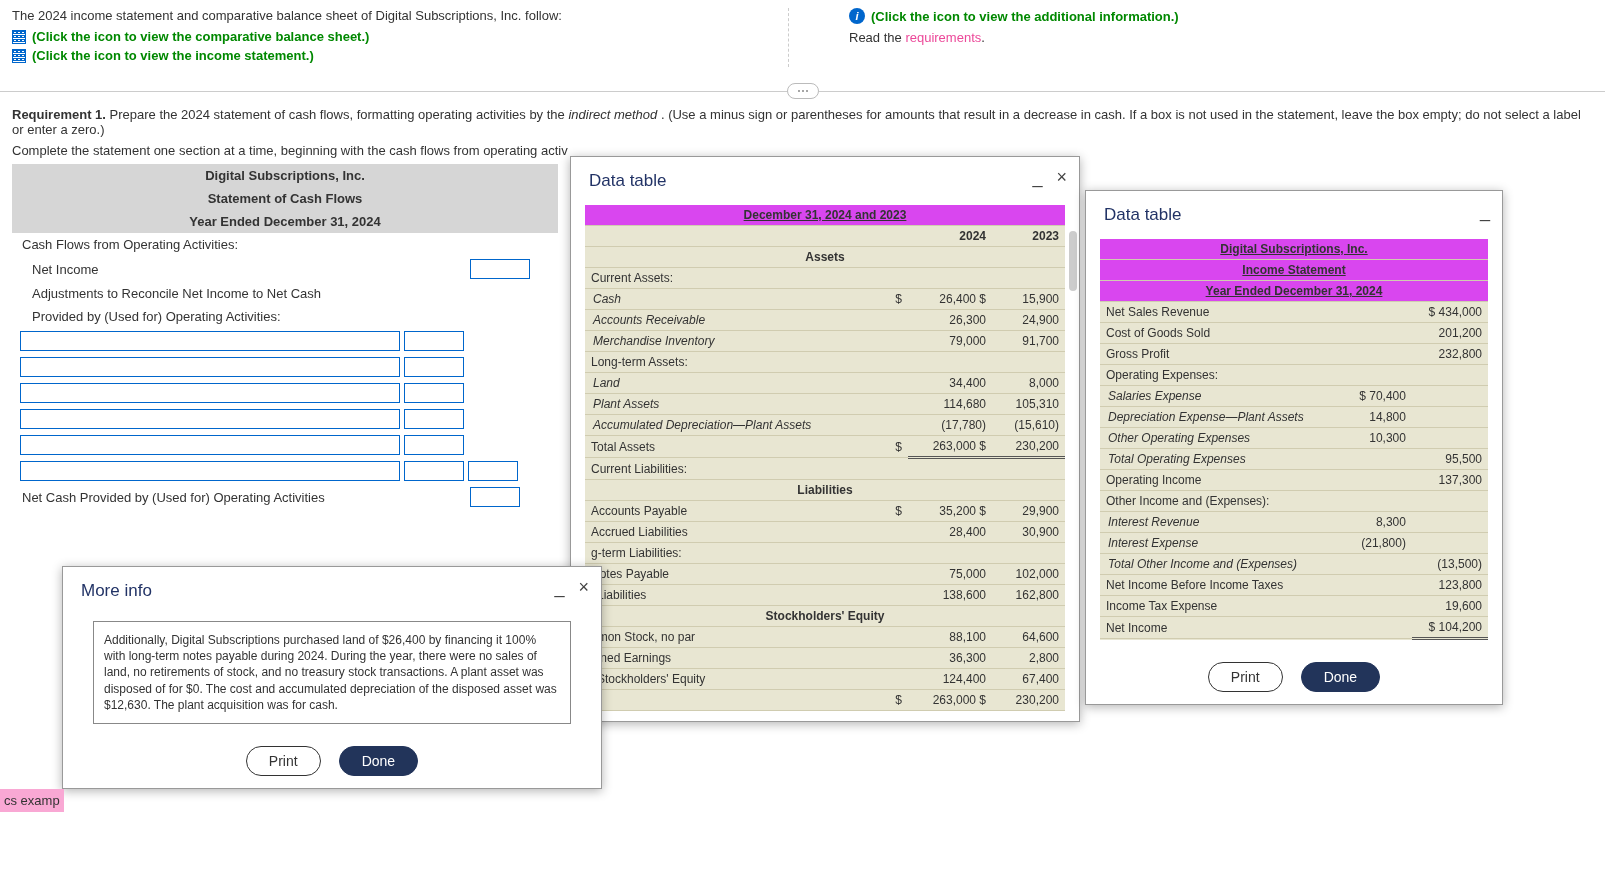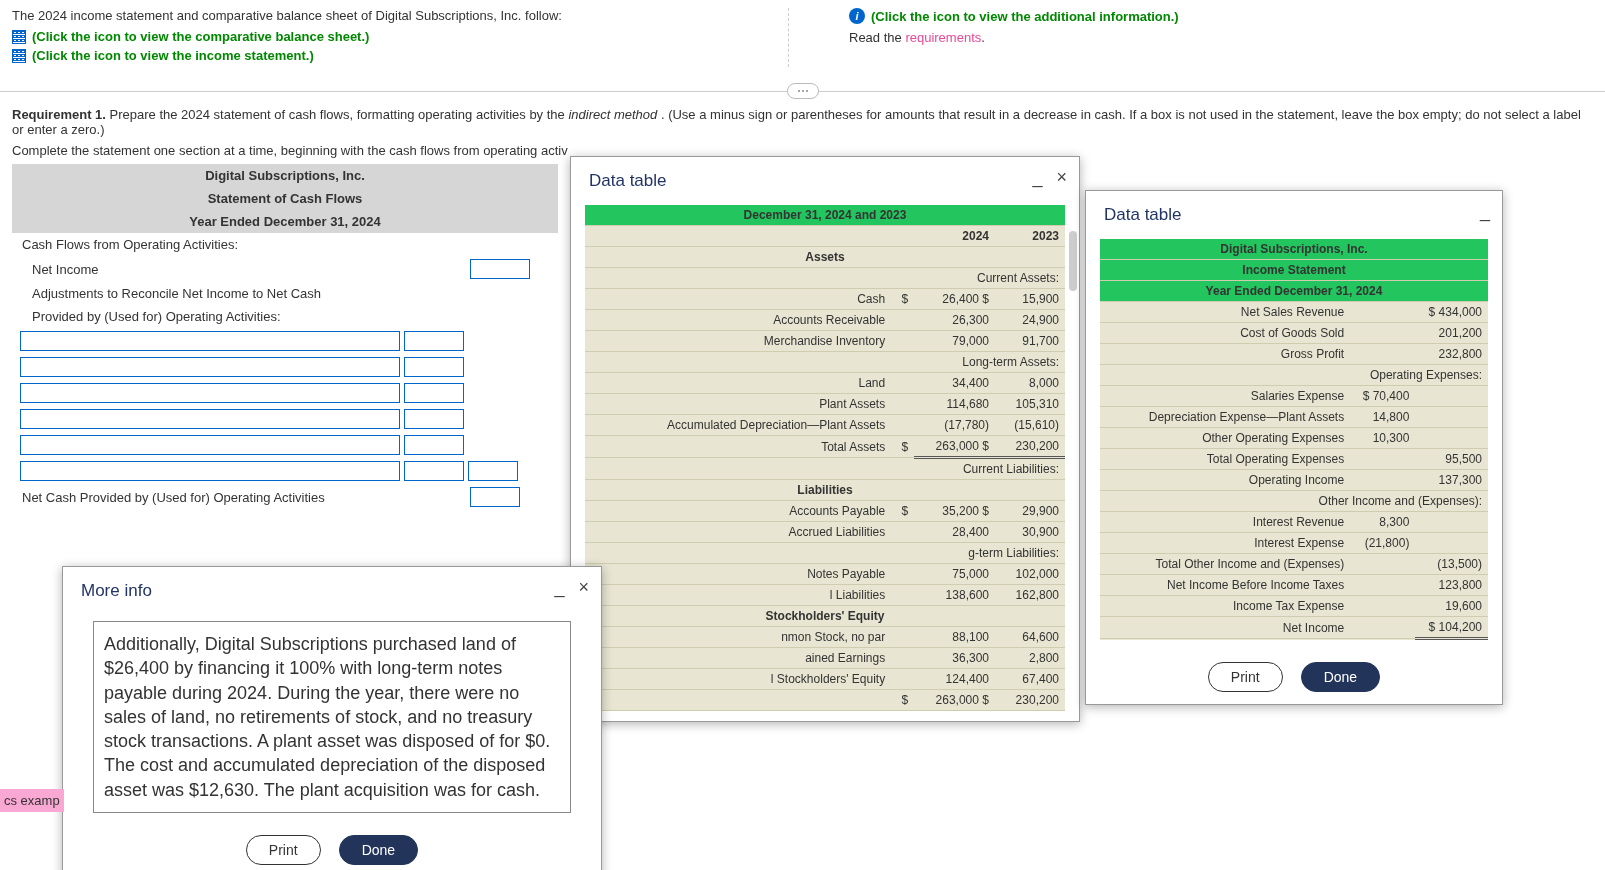--- a/index.html
+++ b/index.html
@@ -30,33 +30,33 @@
 .ws-inp.wide { width: 380px; }
 .ws-inp.med { width: 60px; }
 .ws-inp.sm { width: 50px; }
 .modal { position: absolute; background: #fff; border: 1px solid #999; box-shadow: 0 2px 10px rgba(0,0,0,.3); }
 .modal-title { font-size: 17px; color: #223366; padding: 14px 18px 10px; font-weight: normal; }
 .modal-controls { position: absolute; top: 10px; right: 12px; display: flex; gap: 14px; font-size: 18px; color: #444; }
 .modal-controls span { cursor: pointer; }
 .modal-body { padding: 4px 14px 10px; max-height: 560px; overflow-y: auto; position: relative; }
 .fin-table { width: 100%; border-collapse: collapse; font-size: 12px; background: #e8e6d2; }
 .fin-table td, .fin-table th { padding: 3px 6px; border-bottom: 1px solid #d0ccb0; }
-.fin-table .hdr { text-align: center; font-weight: bold; background: #22c55e; }
+.fin-table .hdr { text-align: center; font-weight: bold; background: #d946ef; text-decoration: underline; }
 .fin-table .sec { text-align: center; font-weight: bold; }
 .fin-table .num { text-align: right; white-space: nowrap; }
-.fin-table .lbl { text-align: right; margin-left: 40px; }
-.fin-table .indent { padding-left: 24px; }
+.fin-table .lbl { text-align: left; margin-left: 40px; }
+.fin-table .indent { padding-left: 8px; font-style: italic; }
 .fin-table .total { border-top: 1px solid #555; }
 .fin-table .dbl { border-bottom: 3px double #555; }
 .modal-footer { display: flex; justify-content: center; gap: 18px; padding: 12px; }
 .btn { border-radius: 18px; padding: 6px 22px; font-size: 14px; cursor: pointer; border: 1px solid #333; }
 .btn.print { background: #fff; color: #333; }
 .btn.done { background: #22345a; color: #fff; border-color: #22345a; }
 .moreinfo-body { padding: 10px 30px; }
-.moreinfo-box { border: 1px solid #888; padding: 10px; font-size: 18px; line-height: 1.35; }
+.moreinfo-box { border: 1px solid #888; padding: 10px; font-size: 12px; line-height: 1.35; }
 .footer-tag { position: absolute; left: 0; bottom: 58px; background: #f9a8d4; padding: 4px; font-weight: normal; }
 .scrollbar-hint { position:absolute; right:2px; top:30px; width:8px; height:60px; background:#ccc; border-radius:4px;}
 </style>
 </head>
 <body>
 
 <div class="top-area">
  <div class="top-columns">
   <div class="top-left">
    <div class="intro-line">The 2024 income statement and comparative balance sheet of Digital Subscriptions, Inc. follow:</div>

